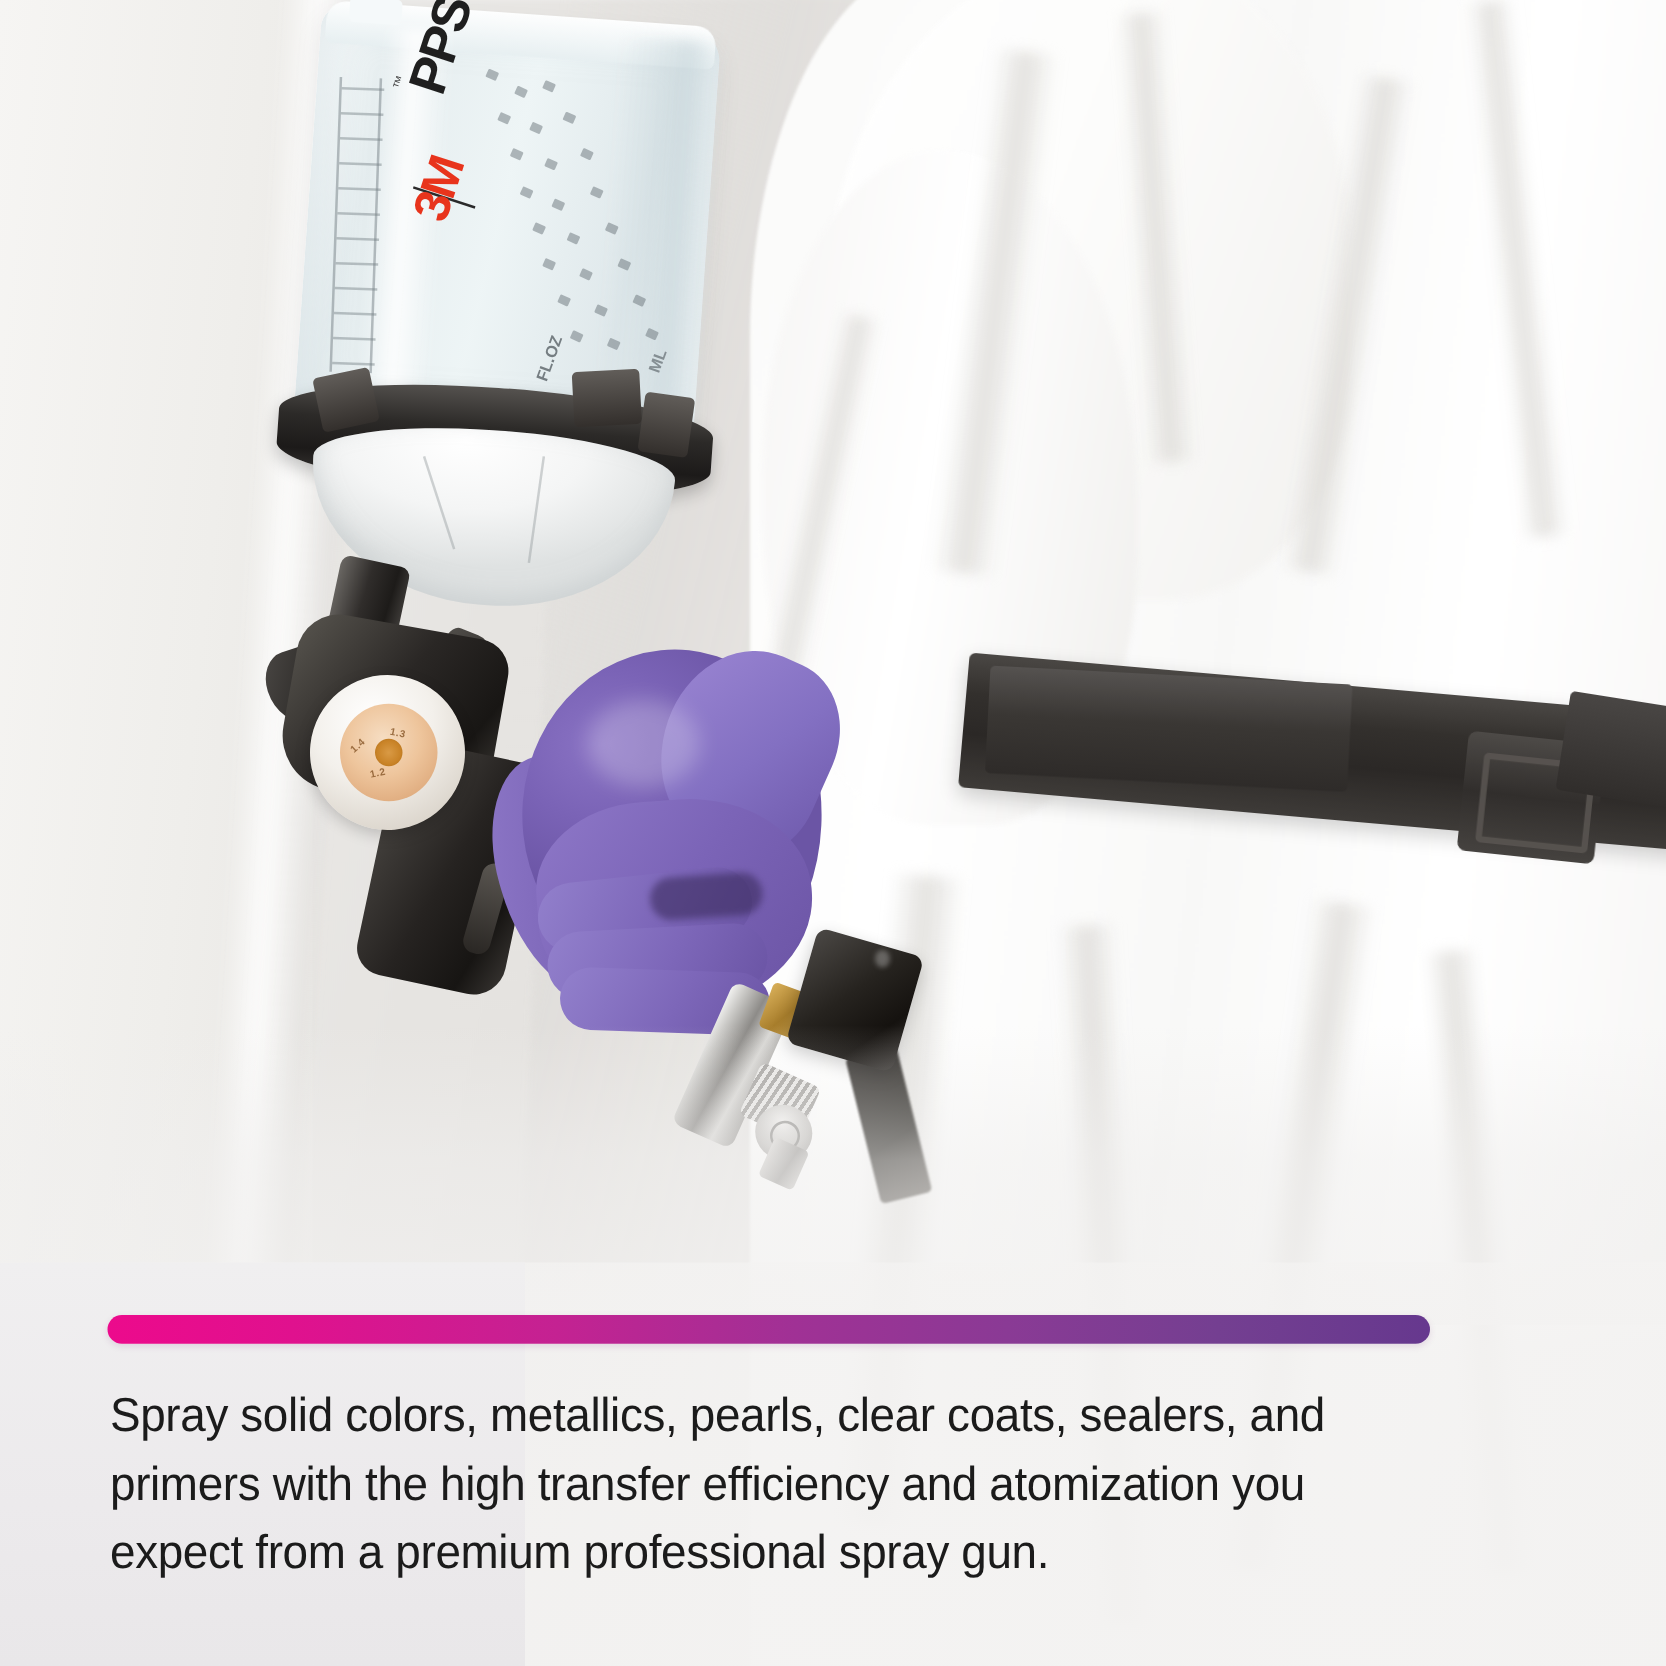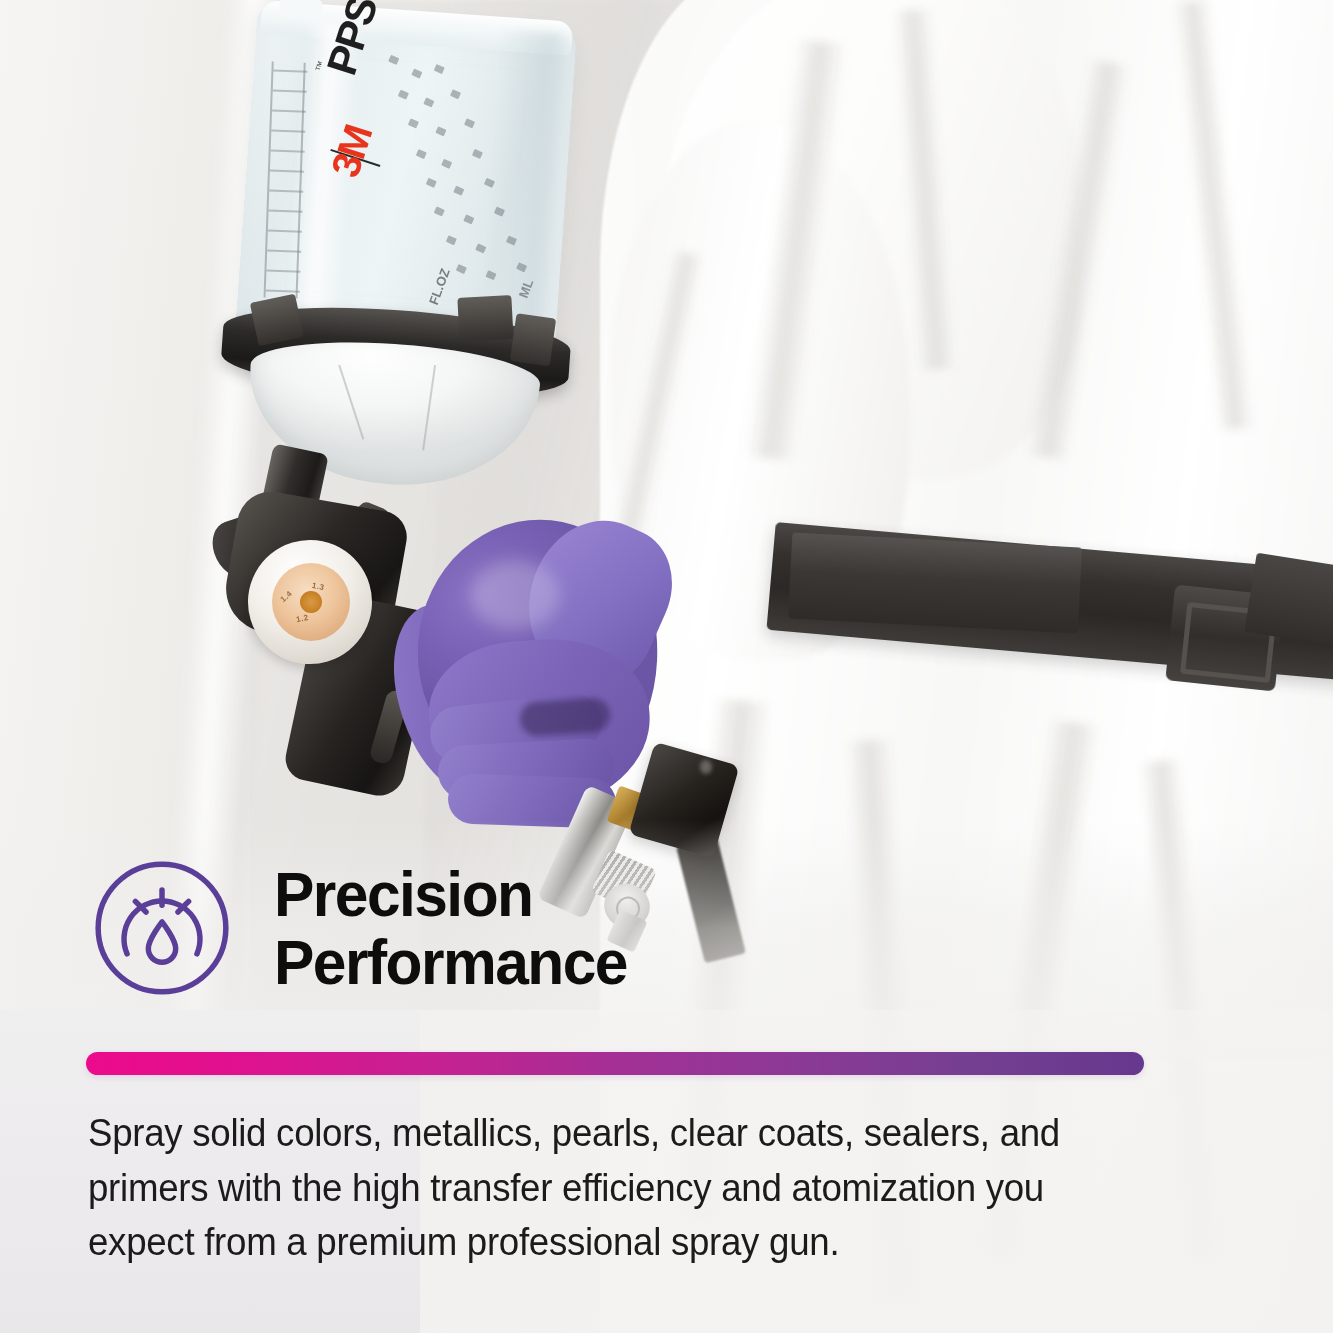--- a/index.html
+++ b/index.html
@@ -762,33 +762,19 @@
     <div class="inlet-cap"></div>
     <div class="inlet-tip"></div>
 
     <div class="txt-scrim"></div>
     <div class="bottom-wash"></div>
     <div class="bottom-wash-left"></div>
   </div>
 
   <div class="content">
 
-    <div class="feature-head">
-      <div class="feature-icon">
-        <svg viewBox="0 0 100 100" xmlns="http://www.w3.org/2000/svg" fill="none" stroke="#5B3E98" stroke-width="3.6" stroke-linecap="round" stroke-linejoin="round">
-          <circle cx="50" cy="50" r="42"></circle>
-          <path d="M 27 67 A 25 25 0 1 1 73 67"></path>
-          <line x1="50" y1="25" x2="50" y2="35"></line>
-          <line x1="32.5" y1="32.5" x2="39.5" y2="39.5"></line>
-          <line x1="67.5" y1="32.5" x2="60.5" y2="39.5"></line>
-          <path d="M 50 46 C 50 46 41 57.5 41 63.5 A 9 9 0 0 0 59 63.5 C 59 57.5 50 46 50 46 Z"></path>
-        </svg>
-      </div>
-      <div class="feature-title">Precision
-Performance</div>
-    </div>
 
     <div class="divider"></div>
 
     <div class="body-copy">Spray solid colors, metallics, pearls, clear coats, sealers, and primers with the high transfer efficiency and atomization you expect from a premium professional spray gun.</div>
   </div>
 
 </div>
 
 </body></html>

